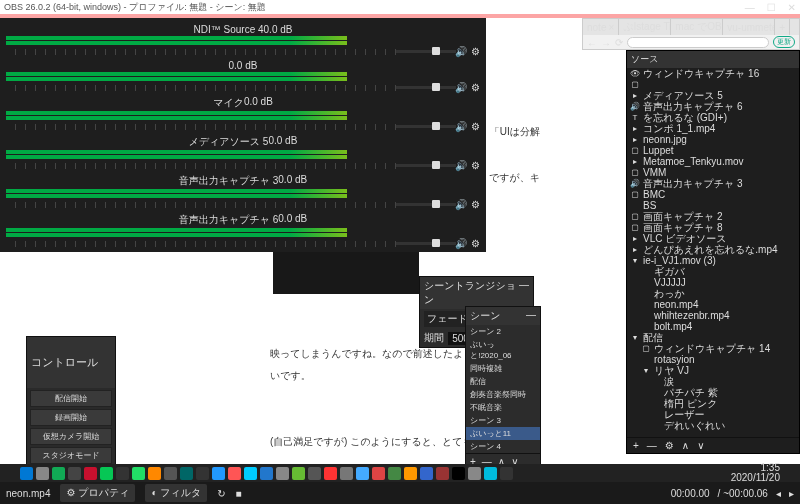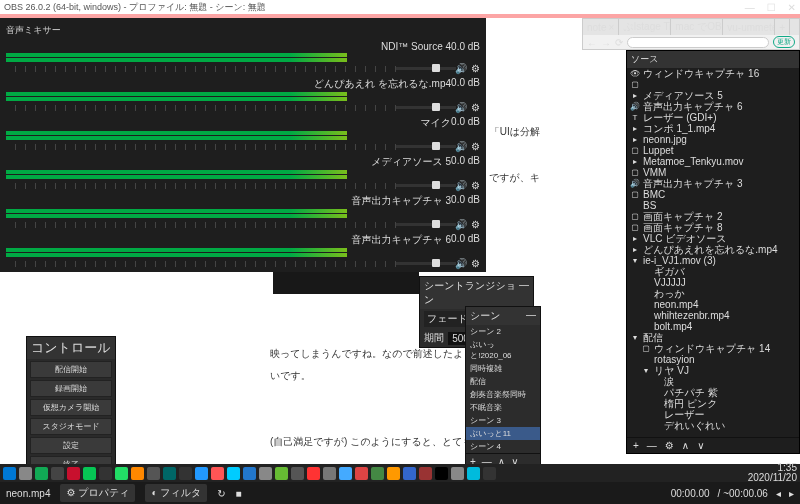--- a/index.html
+++ b/index.html
@@ -3,35 +3,35 @@
 <meta charset="utf-8">
 <style>
 *{margin:0;padding:0;box-sizing:border-box;font-family:"Meiryo","Yu Gothic",sans-serif;font-size:10px;color:#ddd}
 body{width:800px;height:504px;background:#fff;position:relative;overflow:hidden}
 .titlebar{height:18px;background:#fff;display:flex;align-items:center;padding:0 4px;border-bottom:4px solid #fca5a5}
 .titlebar .t{color:#555;font-size:9px}
 .titlebar .wbtns{margin-left:auto;display:flex;gap:12px;color:#555}
 .mixer{position:absolute;left:0;top:18px;width:486px;background:#1e1e1e;padding:4px 0 2px;z-index:5}
 .mixer-title{padding:2px 6px;color:#ccc;font-size:9px}
 .track{padding:2px 6px 1px}
-.track-hdr{display:flex;justify-content:flex-end;font-size:8px;color:#bbb}
+.track-hdr{display:flex;justify-content:center;font-size:8px;color:#bbb}
 .meter{height:4px;margin:1px 0;background:linear-gradient(to right,#0a4 0%,#0a4 60%,#cc0 80%,#c33 100%);position:relative}
 .meter::after{content:"";position:absolute;right:0;top:0;height:100%;width:28%;background:#1e1e1e}
 .slider{height:3px;background:#333;margin:2px 0;position:relative}
 .slider::after{content:"";position:absolute;left:60%;top:-3px;width:8px;height:8px;background:#ddd;border-radius:1px}
 .track-foot{display:flex;justify-content:space-between;align-items:center}
 .ticks{flex:1;height:6px;background:repeating-linear-gradient(to right,transparent 0,transparent 9px,#444 9px,#444 10px)}
 .tctrl{display:flex;gap:3px;align-items:center;font-size:10px}
 .tctrl span{cursor:default}
 .doc{position:absolute;left:0;top:18px;right:0;bottom:40px;background:#fff;color:#222;padding:100px 260px 20px 270px;font-size:10px;line-height:1.6;z-index:0}
 .doc p{color:#333;margin:6px 0}
 .doc h3{color:#222;font-size:12px;font-weight:bold;margin-top:14px}
 .darkbox{position:absolute;left:273px;top:18px;width:146px;height:276px;background:#181818;z-index:1}
 .controls{position:absolute;left:26px;top:336px;width:90px;background:#2a2a2a;border:1px solid #111;z-index:3}
-.controls .hdr{padding:2px 4px;font-size:13px;background:#333}
+.controls .hdr{padding:18px 4px;font-size:11px;background:#333}
 .controls .btn{margin:2px 3px;padding:2px 0;background:#3a3a3a;text-align:center;font-size:8px;border:1px solid #222}
 .trans{position:absolute;left:419px;top:276px;width:115px;background:#2c2c2c;border:1px solid #111;z-index:6}
 .trans .hdr{padding:2px 4px;font-size:9px;background:#333;display:flex;justify-content:space-between}
 .trans .row{display:flex;padding:2px 4px;gap:4px;font-size:8px;align-items:center}
 .trans .sel{flex:1;background:#222;padding:1px 3px}
 .trans .inp{width:40px;background:#111;padding:1px 3px;text-align:right}
 .scenes{position:absolute;left:465px;top:306px;width:76px;background:#2c2c2c;border:1px solid #111;z-index:7}
 .scenes .hdr{padding:2px 4px;font-size:9px;background:#333;display:flex;justify-content:space-between}
 .scenes .it{padding:1px 4px;font-size:8px}
 .scenes .it.sel{background:#3a5a8a}
@@ -43,21 +43,21 @@
 .addr .bar{flex:1;height:11px;background:#fff;border:1px solid #ccc;border-radius:6px}
 .sources{position:absolute;right:0;top:50px;width:174px;bottom:50px;background:#1e1e1e;border:1px solid #000;z-index:5;overflow:hidden}
 .sources .hdr{padding:2px 4px;font-size:9px;background:#333}
 .sources .list{overflow:hidden}
 .sitem{display:flex;align-items:center;gap:3px;padding:0 3px;font-size:8px;height:11px;white-space:nowrap}
 .sitem.sel{background:#3a5a8a}
 .sitem .ic{width:10px;text-align:center;font-size:8px}
 .sitem.ind1{padding-left:14px}
 .sitem.ind2{padding-left:24px}
 .sources .ft{position:absolute;bottom:0;left:0;right:0;display:flex;gap:8px;padding:2px 6px;font-size:13px;border-top:1px solid #111;background:#1e1e1e}
-.taskbar{position:absolute;left:0;right:0;bottom:22px;height:18px;background:#222;display:flex;align-items:center;padding:0 3px;gap:19px;z-index:10}
+.taskbar{position:absolute;left:0;right:0;bottom:22px;height:18px;background:#222;display:flex;align-items:center;padding:0 20px;gap:19px;z-index:10}
 .tb-ic{width:13px;height:13px;border-radius:2px}
 .tb-time{margin-left:auto;font-size:7px;text-align:right;line-height:1;color:#ccc}
 .bottombar{position:absolute;left:0;right:0;bottom:0;height:22px;background:#1a1a1a;display:flex;align-items:center;padding:0 6px;gap:10px;font-size:9px;z-index:10}
 .bottombar .r{margin-left:auto;display:flex;gap:8px;align-items:center}
 .pill{background:#333;padding:2px 6px;border-radius:2px}
 </style>
 </head>
 <body>
 
 <div class="titlebar">
@@ -74,41 +74,39 @@
   <p style="text-align:right;margin-top:30px">ですが、キ</p>
   <p style="margin-top:160px">映ってしまうんですね。なので前述したよう</p>
   <p>いです。</p>
   <p style="margin-top:50px">(自己満足ですが) このようにすると、とても嬉しいです！</p>
   <h3>6,おまけ-NDIプラグインとかのお話</h3>
 </div>
 
 <div class="darkbox"></div>
 
 <div class="mixer">
-  <div class="mixer-title">音声ミキサー</div>
   <div id="tracks">
       <div class="track">
     <div class="track-hdr">
           <span>NDI™ Source 4</span>
           <span>0.0 dB</span>
         </div>
     <div class="meter"></div>
     <div class="meter"></div>
     <div class="track-foot">
       <div class="ticks"></div>
       <div class="slider" style="flex:0 0 60px"></div>
       <div class="tctrl">
         <span style="color:#d44">🔊</span>
         <span>⚙</span>
       </div>
     </div>
    </div>
       <div class="track">
     <div class="track-hdr">
-          <span>どんぴあえれ を忘れるな.mp4</span>
           <span>0.0 dB</span>
         </div>
     <div class="meter"></div>
     <div class="meter"></div>
     <div class="track-foot">
       <div class="ticks"></div>
       <div class="slider" style="flex:0 0 60px"></div>
       <div class="tctrl">
         <span style="color:#d44">🔊</span>
         <span>⚙</span>
@@ -264,21 +262,21 @@
       <div class="sitem ">
         <span class="ic">▸</span>
         <span>メディアソース 5</span>
       </div>
       <div class="sitem ">
         <span class="ic">🔊</span>
         <span>音声出力キャプチャ 6</span>
       </div>
       <div class="sitem ">
         <span class="ic">T</span>
-        <span>レーザー (GDI+)</span>
+        <span>を忘れるな (GDI+)</span>
       </div>
       <div class="sitem ">
         <span class="ic">▸</span>
         <span>コンポ 1_1.mp4</span>
       </div>
       <div class="sitem ">
         <span class="ic">▸</span>
         <span>neonn.jpg</span>
       </div>
       <div class="sitem ">

